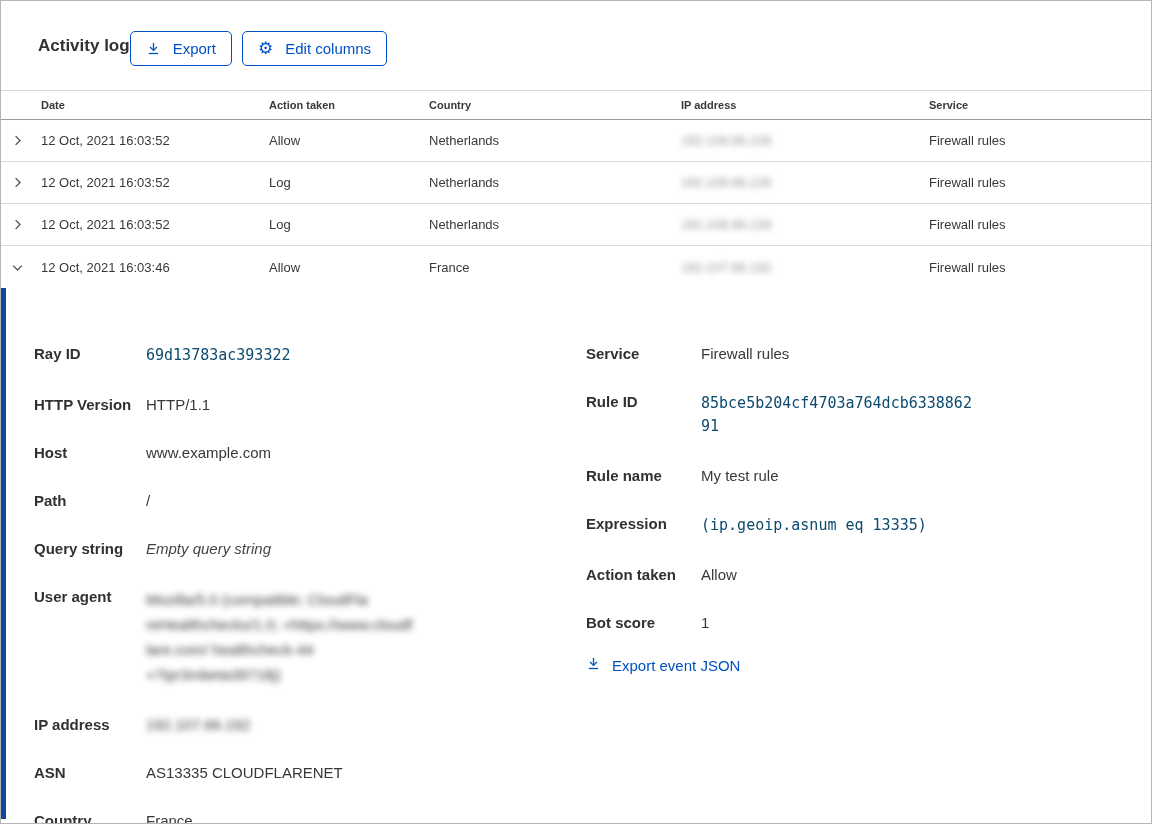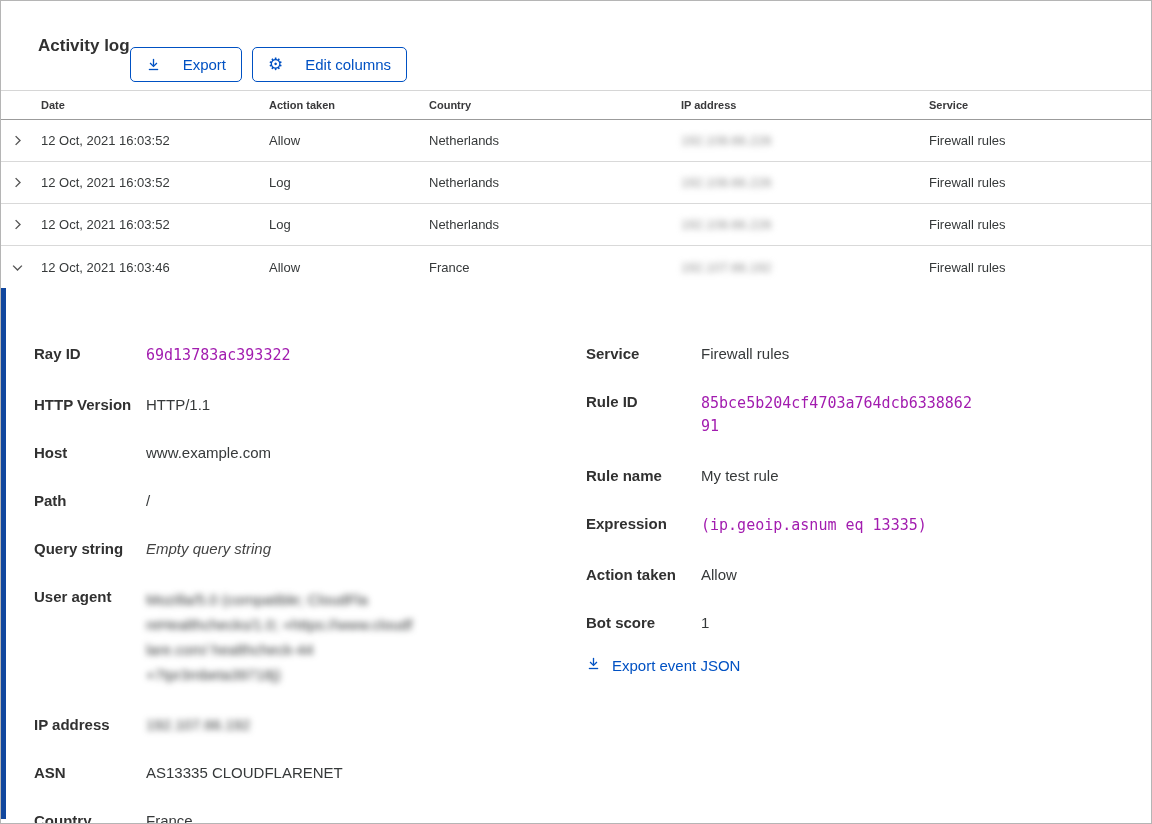--- a/index.html
+++ b/index.html
@@ -29,32 +29,31 @@
   .page-title {
     font-size: 17px;
     font-weight: 700;
     color: #313131;
     padding-top: 5px;
   }
   .header-actions { display: flex; gap: 10px; }
   .btn {
     display: inline-flex;
     align-items: center;
-    gap: 22px;
+    gap: 12px;
     height: 35px;
     padding: 0 15px;
     background: #fff;
     border: 1px solid #0051c3;
     border-radius: 5px;
     color: #0051c3;
     font-size: 15px;
     font-family: inherit;
     cursor: pointer;
     line-height: 1;
-    margin-top: 16px;
   }
   .btn svg { display: block; }
   .gear-glyph { font-size: 17px; line-height: 1; }
 
   
   .grid-row {
     display: grid;
     grid-template-columns: 40px 228px 160px 252px 248px 1fr;
     align-items: center;
   }
@@ -109,21 +108,21 @@
     font-weight: 700;
     color: #313131;
   }
   .detail-col-left  .field-label { width: 112px; }
   .detail-col-right .field-label { width: 115px; }
   .field-value { color: #36393a; }
   .detail-col-right .field-value { max-width: 278px; word-break: break-all; }
   .field-value.mono {
     font-family: "DejaVu Sans Mono", "Liberation Mono", monospace;
     font-size: 15px;
-    color: #a21caf;
+    color: #0c4a6e;
     line-height: 23px;
   }
   .field-value.italic { font-style: italic; color: #444; }
   .ua-lines { line-height: 25px; }
   .field.ua-field { margin-bottom: 13px; }
   .export-json-link {
     display: inline-flex;
     align-items: flex-end;
     gap: 11px;
     color: #0051c3;

